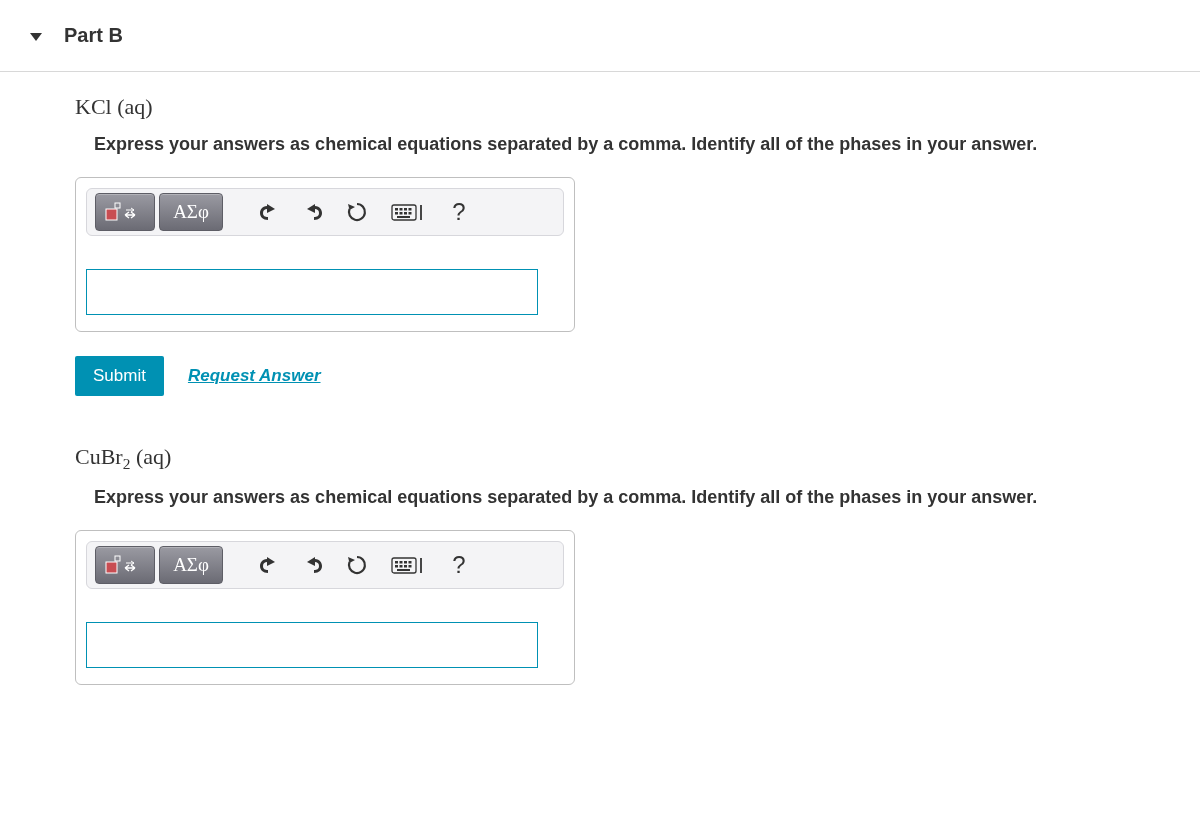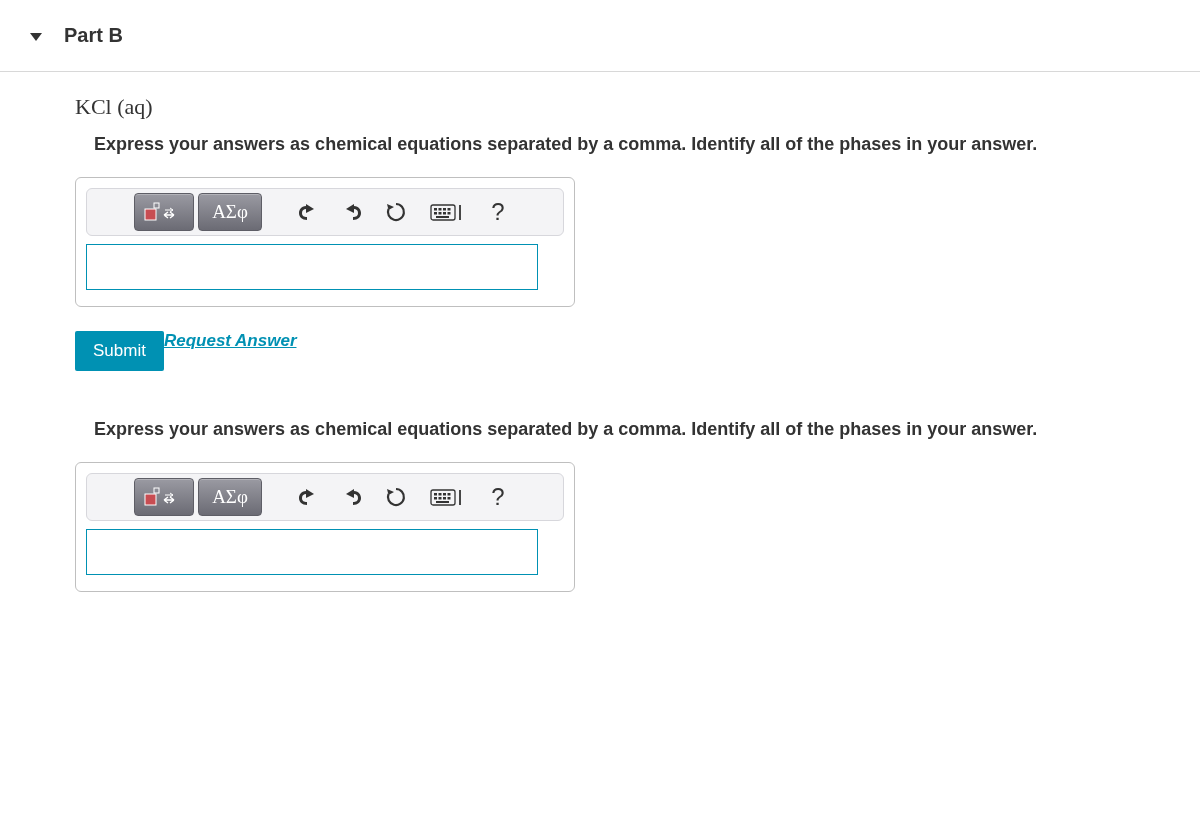--- a/index.html
+++ b/index.html
@@ -55,22 +55,21 @@
   }
   .toolbar {
     background: #f4f4f6;
     border: 1px solid #d7d7dc;
     border-radius: 6px;
     height: 48px;
     display: flex;
     align-items: center;
     padding: 4px 8px;
     gap: 4px;
-    margin-bottom: 8px;
-    justify-content: center;
+    margin-bottom: 33px;
   }
   .tb-btn-3d {
     height: 38px;
     border-radius: 4px;
     background: linear-gradient(#9a9aa2, #6b6b74);
     border: 1px solid #5e5e66;
     color: #fff;
     display: flex;
     align-items: center;
     justify-content: center;
@@ -96,21 +95,21 @@
     color: #333;
     display: flex; align-items: center; justify-content: center;
     cursor: pointer;
   }
   .input-field {
     border: 1.5px solid #0091b3;
     height: 46px;
     width: 452px;
     background: #fff;
   }
-  .actions { display: flex; align-items: flex-start; }
+  .actions { display: flex; align-items: center; gap: 24px; }
   .submit-btn {
     background: #0091b3;
     color: #fff;
     border: none;
     padding: 0 18px;
     height: 40px;
     font-size: 17px;
     cursor: pointer;
     border-radius: 2px;
   }
@@ -191,20 +190,21 @@
     </div>
 
     <div class="actions">
       <button class="submit-btn">Submit</button>
       <a class="request-link">Request Answer</a>
     </div>
   </div>
 
 
   <div class="part-body">
+    <div class="chem-formula">CuBr<sub>2</sub> (aq)</div>
     <div class="instruction">Express your answers as chemical equations separated by a comma. Identify all of the phases in your answer.</div>
 
     <div class="answer-box">
       <div class="toolbar">
         <div class="tb-btn-3d tb-templates">
           <svg width="42" height="24" viewBox="0 0 42 24">
             <rect x="2" y="9" width="11" height="11" fill="#c84d52" stroke="#fff" stroke-width="1"></rect>
             <rect x="11" y="3" width="5" height="5" fill="none" stroke="#fff" stroke-width="1"></rect>
             <path d="M21 15 L31 15 M31 15 L27 12 M31 15 L27 18 M21 15 L25 12 M21 15 L25 18" stroke="#fff" stroke-width="1.4" fill="none"></path>
             <path d="M22 10 L30 10 M30 10 L27 8 M30 10 L27 12" stroke="#fff" stroke-width="1" fill="none"></path>

